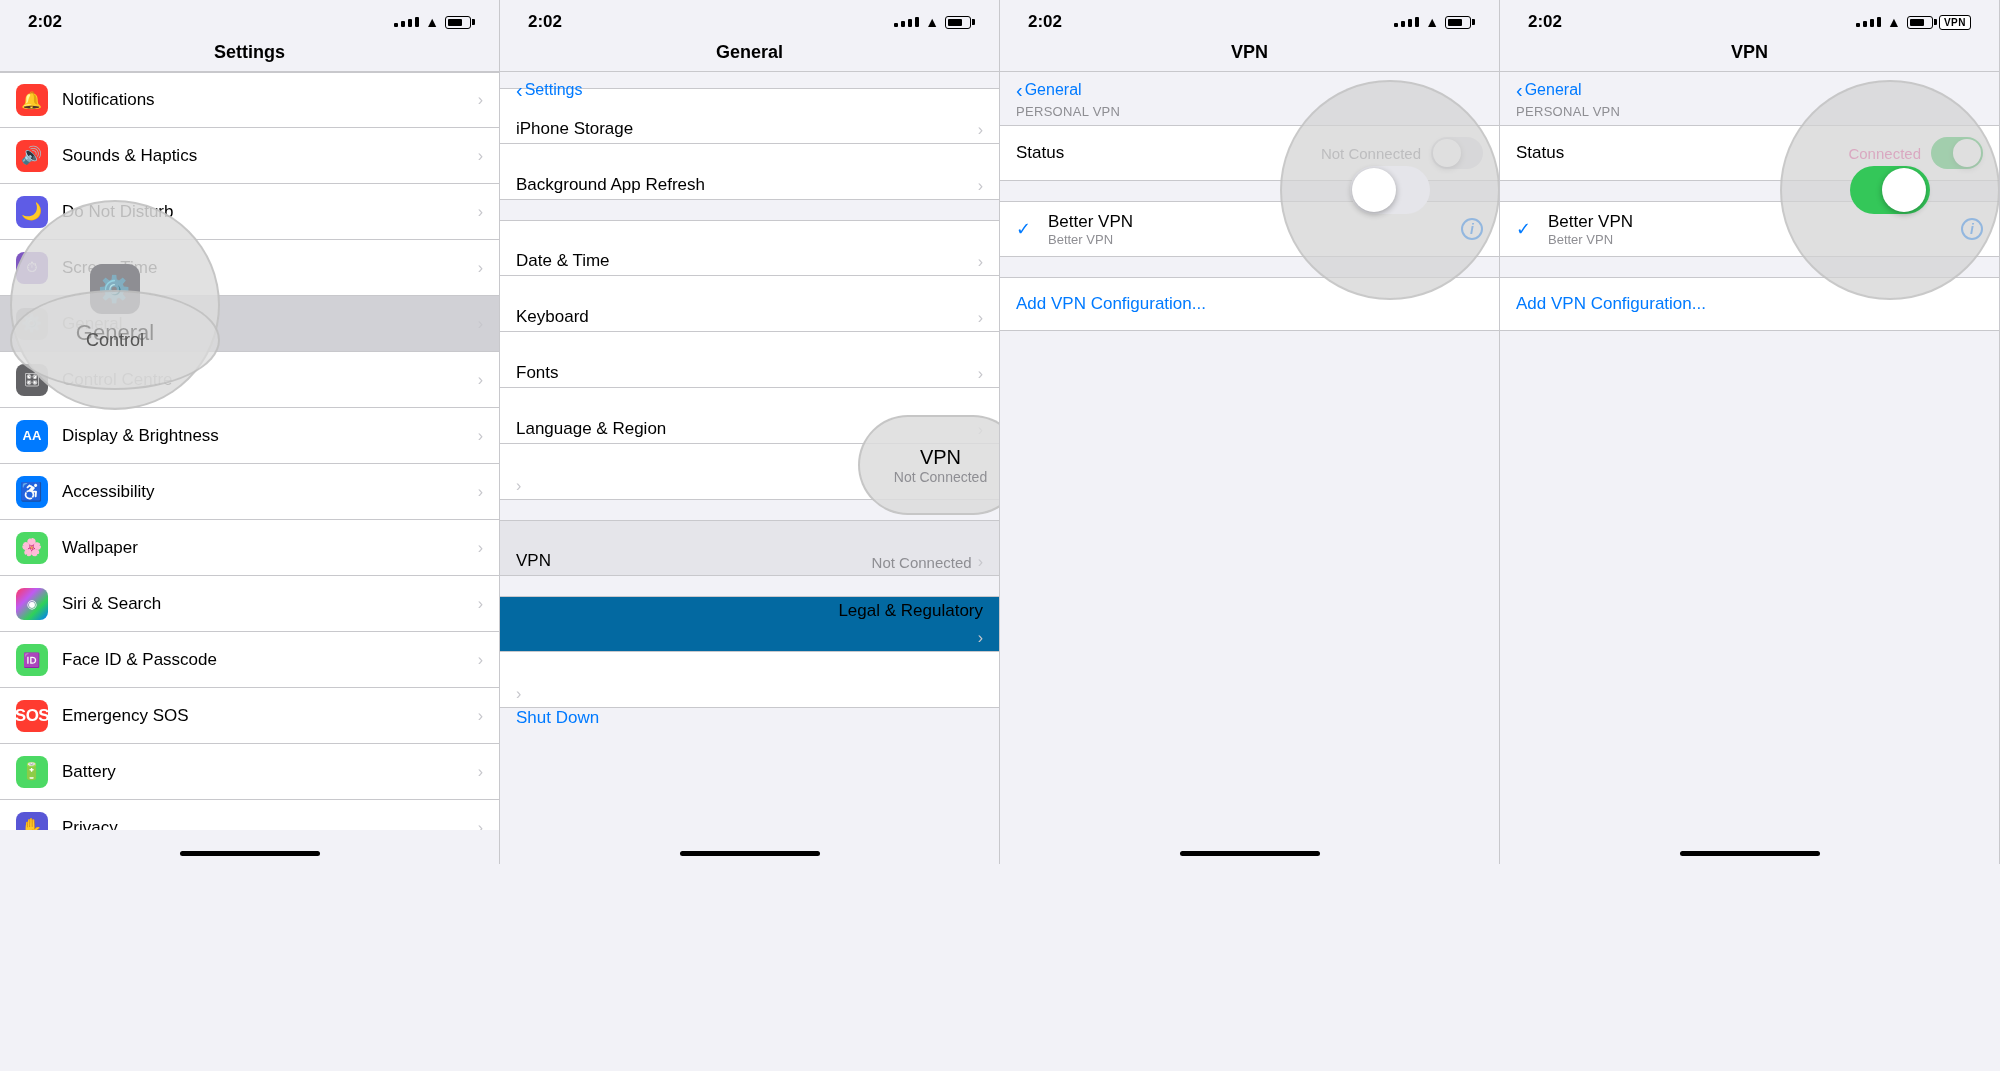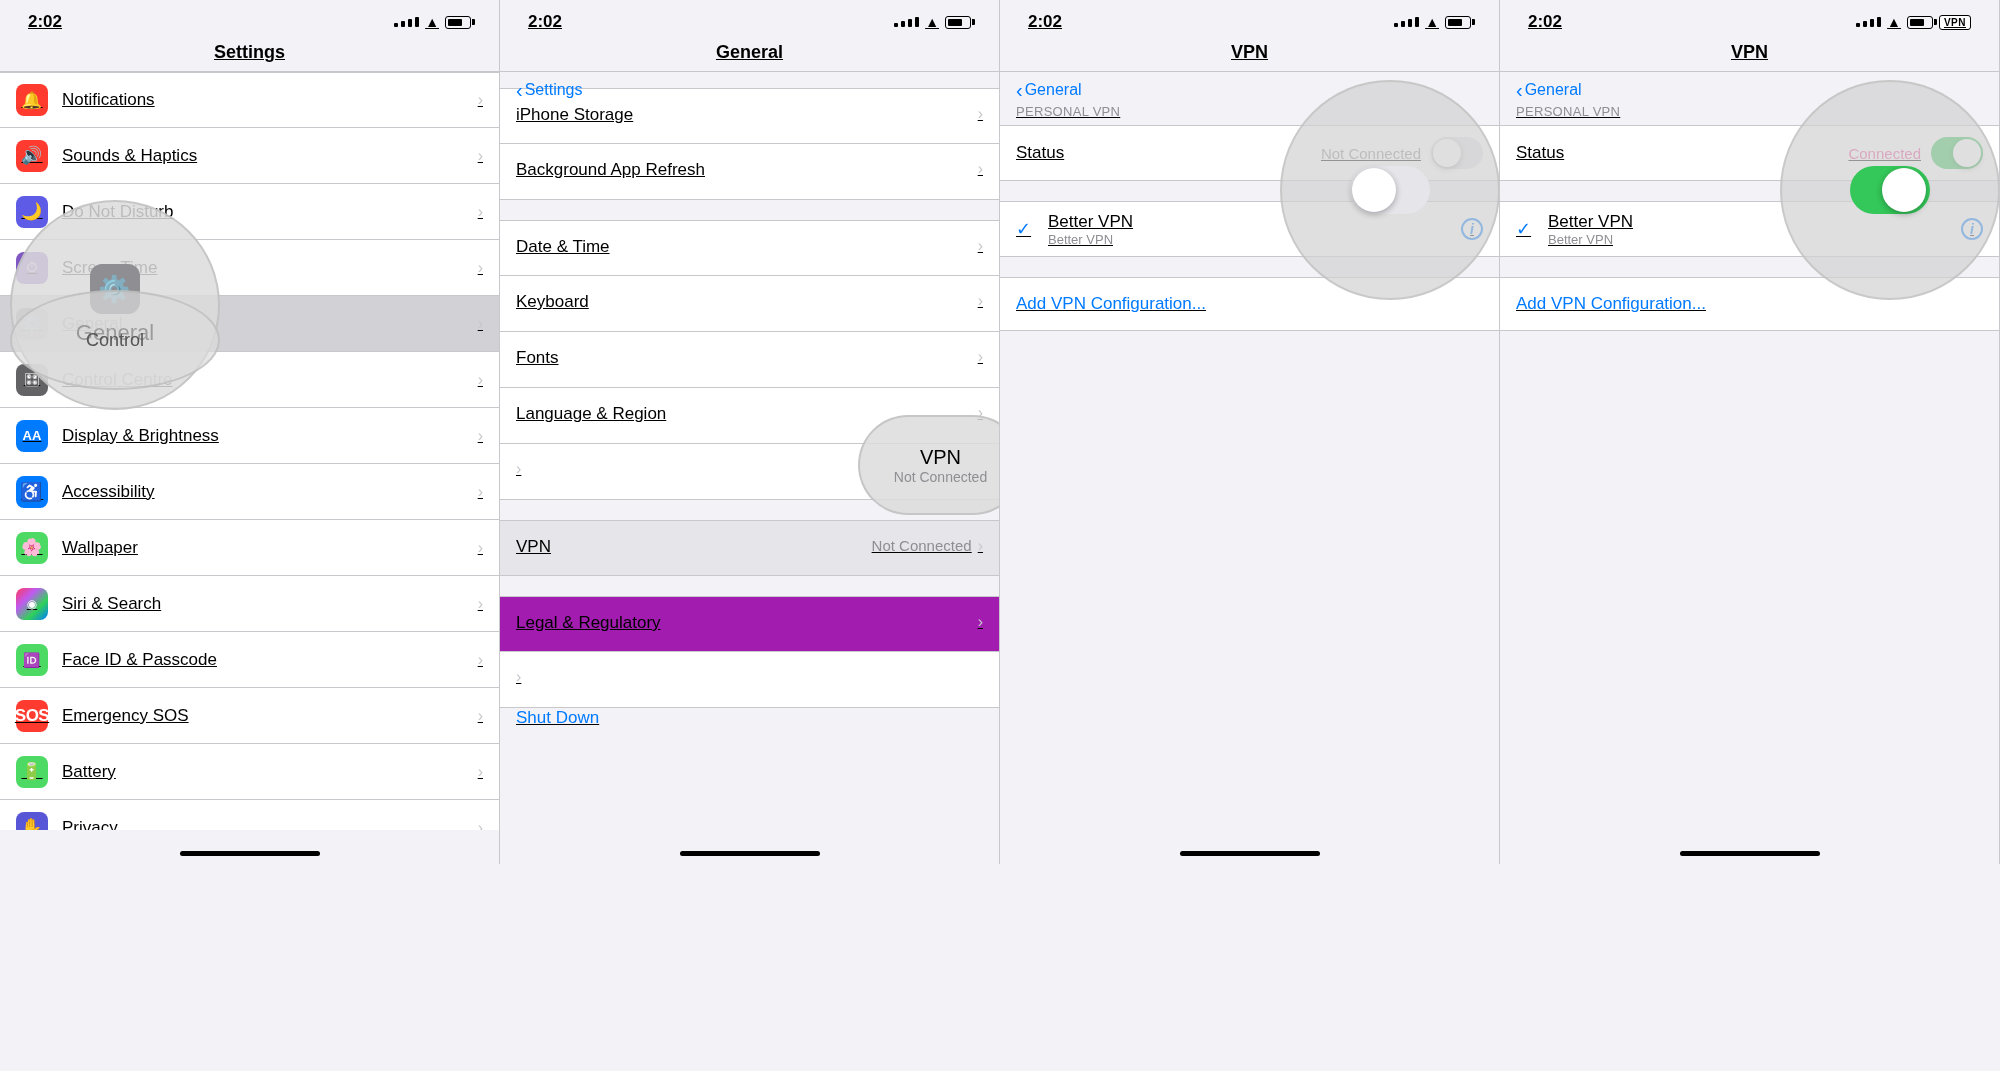--- a/index.html
+++ b/index.html
@@ -15,21 +15,20 @@
     
     .phone-panel {
       width: 500px;
       height: 864px;
       background: #f2f2f7;
       display: flex;
       flex-direction: column;
       border-right: 1px solid #c8c8cc;
       position: relative;
       overflow: hidden;
-      text-decoration: underline;
     }
 
     
     .status-bar {
       display: flex;
       justify-content: space-between;
       align-items: center;
       padding: 12px 28px 6px;
       background: #f2f2f7;
     }
@@ -141,22 +140,22 @@
       flex: 1;
       font-size: 17px;
       color: #000;
     }
     .chevron-right {
       color: #c7c7cc;
       font-size: 16px;
     }
     .group-item {
       display: flex;
-      align-items: flex-start;
-      padding: 16px 16px;
+      align-items: flex-end;
+      padding: 4px 16px;
       height: 56px;
       border-bottom: 0.5px solid #c8c8cc;
       cursor: pointer;
     }
     .group-item:first-child {
       border-top: 0.5px solid #c8c8cc;
     }
     .group-item-label {
       flex: 1;
       font-size: 17px;
@@ -508,21 +507,21 @@
 
     <div style="margin-top:20px;">
       <div class="group-item highlighted" style="background:#e5e5ea; border-top:0.5px solid #c8c8cc;">
         <span class="group-item-label">VPN</span>
         <span class="group-item-value">Not Connected</span>
         <span class="chevron-right">›</span>
       </div>
     </div>
 
     <div style="margin-top:20px;">
-      <div class="group-item" style="background:#a21caf;border-top:0.5px solid #c8c8cc;">
+      <div class="group-item" style="background:#0369a1;border-top:0.5px solid #c8c8cc;flex-direction:column;">
         <span class="group-item-label">Legal &amp; Regulatory</span>
         <span class="chevron-right">›</span>
       </div>
       <div class="group-item" style="background:#fff;">
         <span class="chevron-right">›</span>
       </div>
     </div>
 
     <div style="padding: 0 16px;">
       <span style="color:#007aff; font-size:17px; cursor:pointer;">Shut Down</span>

